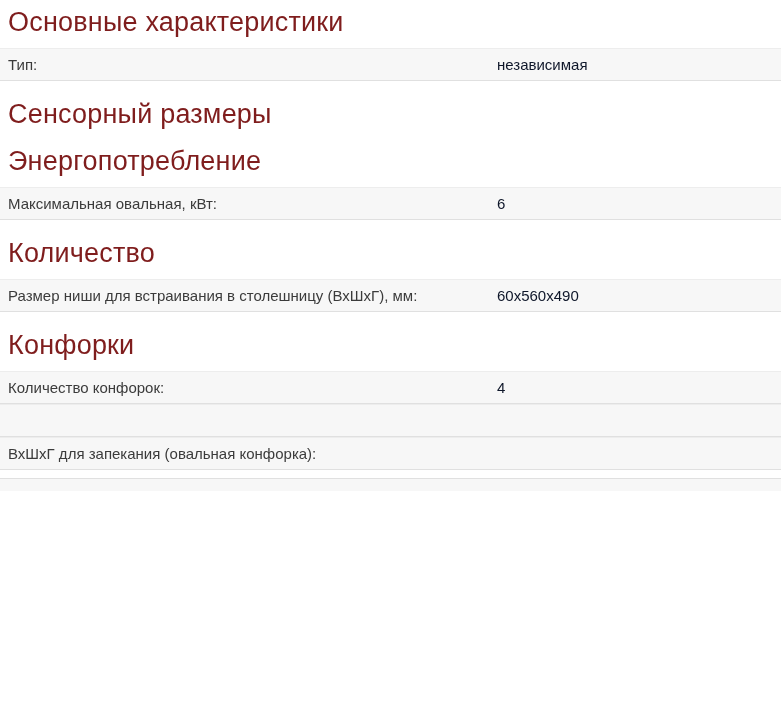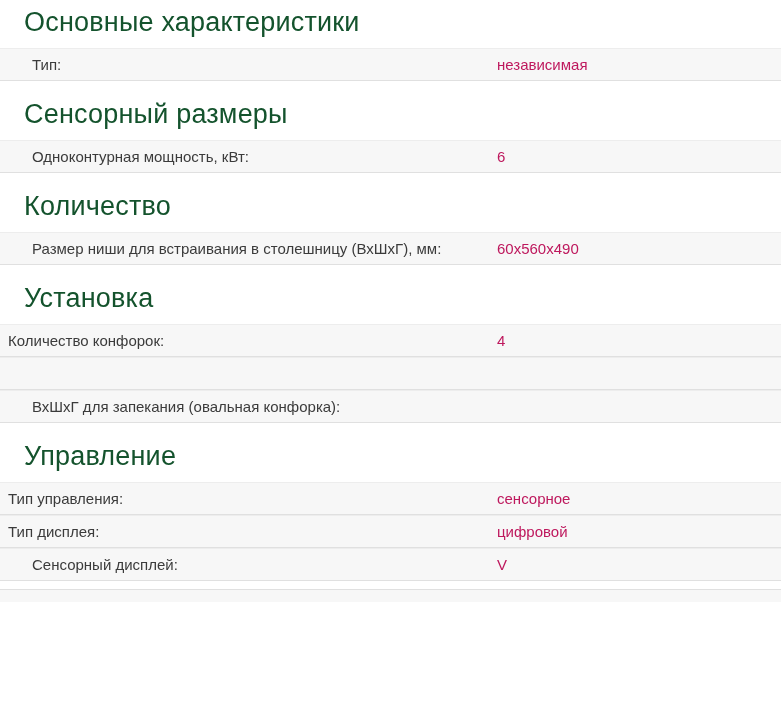--- a/index.html
+++ b/index.html
@@ -11,58 +11,57 @@
     overflow: hidden;
     font-family: "Liberation Sans", "DejaVu Sans", sans-serif;
   }
   .specs {
     width: 781px;
   }
   .section-title {
     font-size: 27px;
     font-weight: 400;
     line-height: 28px;
-    color: #14532d;
+    color: #7f1d1d;
     margin: 19px 0 12px 0;
-    padding-left: 24px;
+    padding-left: 8px;
     letter-spacing: 0.2px;
   }
   .spec-section:first-child .section-title {
     margin-top: 8px;
   }
   .spec-row {
     position: relative;
     height: 33px;
     background: #f7f7f7;
     border-top: 1px solid #ededed;
     border-bottom: 1px solid #e0e0e0;
     box-sizing: border-box;
     margin-bottom: 0;
     display: flex;
     align-items: center;
   }
   .spec-section .spec-row:last-child {
     margin-bottom: 0;
-    padding-left: 24px;
   }
   .spec-label {
     padding-left: 8px;
     font-size: 15px;
     color: #3b3b3b;
     white-space: nowrap;
   }
   .spec-value {
     position: absolute;
     left: 497px;
     top: 0;
     height: 100%;
     display: flex;
     align-items: center;
     font-size: 15px;
-    color: #be185d;
+    color: #0f172a;
     white-space: nowrap;
   }
   .partial-row {
     height: 12px;
     background: #f7f7f7;
     border-top: 1px solid #e0e0e0;
     margin-top: 8px;
   }
 </style>
 </head>
@@ -74,54 +73,40 @@
         <h2 class="section-title">Основные характеристики</h2>
         <div class="spec-row">
           <div class="spec-label">Тип:</div>
           <div class="spec-value">независимая</div>
         </div>
       </section>
       <section class="spec-section">
         <h2 class="section-title">Сенсорный размеры</h2>
       </section>
       <section class="spec-section">
+        <h2 class="section-title">Энергопотребление</h2>
         <div class="spec-row">
-          <div class="spec-label">Одноконтурная мощность, кВт:</div>
+          <div class="spec-label">Максимальная овальная, кВт:</div>
           <div class="spec-value">6</div>
         </div>
       </section>
       <section class="spec-section">
         <h2 class="section-title">Количество</h2>
         <div class="spec-row">
           <div class="spec-label">Размер ниши для встраивания в столешницу (ВхШхГ), мм:</div>
           <div class="spec-value">60x560x490</div>
         </div>
       </section>
       <section class="spec-section">
-        <h2 class="section-title">Установка</h2>
+        <h2 class="section-title">Конфорки</h2>
         <div class="spec-row">
           <div class="spec-label">Количество конфорок:</div>
           <div class="spec-value">4</div>
         </div>
         <div class="spec-row">
         </div>
         <div class="spec-row">
           <div class="spec-label">ВхШхГ для запекания (овальная конфорка):</div>
         </div>
       </section>
-      <section class="spec-section">
-        <h2 class="section-title">Управление</h2>
-        <div class="spec-row">
-          <div class="spec-label">Тип управления:</div>
-          <div class="spec-value">сенсорное</div>
-        </div>
-        <div class="spec-row">
-          <div class="spec-label">Тип дисплея:</div>
-          <div class="spec-value">цифровой</div>
-        </div>
-        <div class="spec-row">
-          <div class="spec-label">Сенсорный дисплей:</div>
-          <div class="spec-value">V</div>
-        </div>
-      </section>
     </div>
   <div class="partial-row"></div>
 </main>
 
 </body></html>

